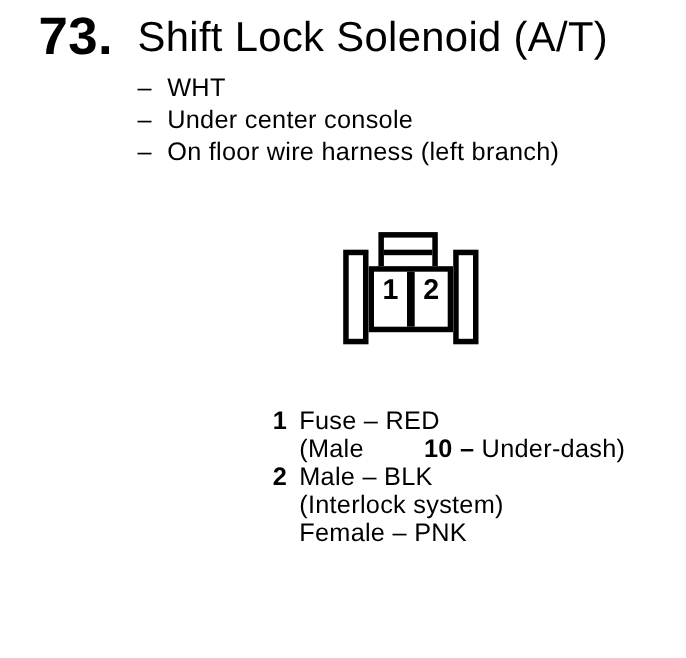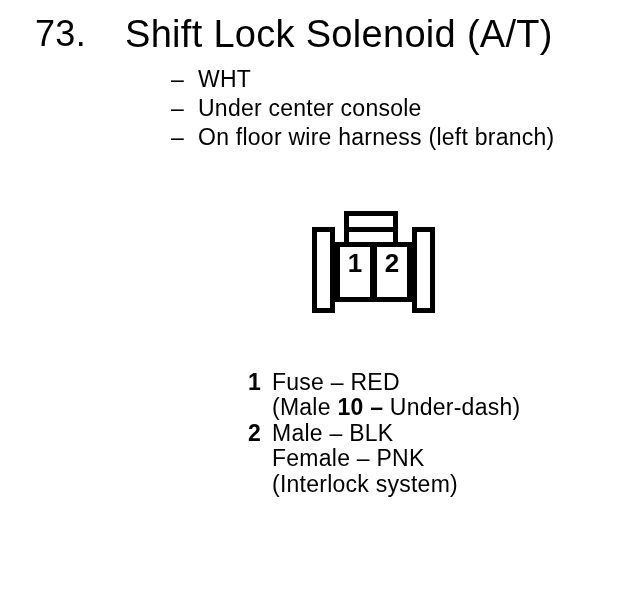--- a/index.html
+++ b/index.html
@@ -5,30 +5,30 @@
   html,body{margin:0;padding:0;}
   body{
     width:624px;height:598px;position:relative;overflow:hidden;
     background:#ffffff;color:#000000;
     font-family:"Liberation Sans","DejaVu Sans",sans-serif;
     -webkit-font-smoothing:antialiased;
   }
   
   .section-num{
     position:absolute;left:35px;top:14px;
-    font-size:36px;font-weight:normal;line-height:40px;letter-spacing:0.3px;
+    font-size:48px;font-weight:bold;line-height:40px;letter-spacing:0.3px;
   }
   .section-title{
     position:absolute;left:125px;top:14px;
     font-size:38px;font-weight:normal;line-height:40px;letter-spacing:0.3px;white-space:nowrap;
   }
   
   .details{
     position:absolute;left:125px;top:65px;
-    font-size:23px;line-height:29px;letter-spacing:0.25px;margin-left:46px;
+    font-size:23px;line-height:29px;letter-spacing:0.25px;
   }
   .detail-line{white-space:nowrap;}
   .detail-line .dash{display:inline-block;width:27px;}
   
   .diagram{position:absolute;left:0;top:0;width:624px;height:598px;pointer-events:none;}
   .diagram *{box-sizing:border-box;}
   .conn-tab{
     position:absolute;left:344px;top:211px;width:54px;height:36px;
     border:5px solid #000;background:#fff;z-index:1;
   }
@@ -53,21 +53,21 @@
   .conn-cell.c1{left:0;}
   .conn-cell.c2{left:37px;}
   
   .legend{
     position:absolute;left:248px;top:370px;width:360px;
     font-size:23px;line-height:25.4px;letter-spacing:0.25px;
   }
   .legend-item{display:flex;align-items:flex-start;}
   .legend-marker{width:24px;flex:0 0 24px;font-weight:bold;}
   .legend-lines{flex:1 1 auto;white-space:nowrap;}
-  .b{font-weight:bold;}
+  .b{font-weight:bold;margin-left:48px;}
 </style>
 </head>
 <body>
 
 <div>
 
   <div class="section-num">73.</div>
   <div class="section-title">Shift Lock Solenoid (A/T)</div>
 
   <div class="details">
@@ -100,19 +100,19 @@
       <div class="legend-lines">
         <div>Fuse – RED</div>
         <div><span>(Male </span><span class="b">10 –</span><span> Under-dash)</span></div>
       </div>
     </div>
 
     <div class="legend-item">
       <div class="legend-marker">2</div>
       <div class="legend-lines">
         <div>Male – BLK</div>
+        <div>(Interlock system)</div>
         <div>Female – PNK</div>
-        <div>(Interlock system)</div>
       </div>
     </div>
 
   </div>
 </div>
 
 </body></html>

